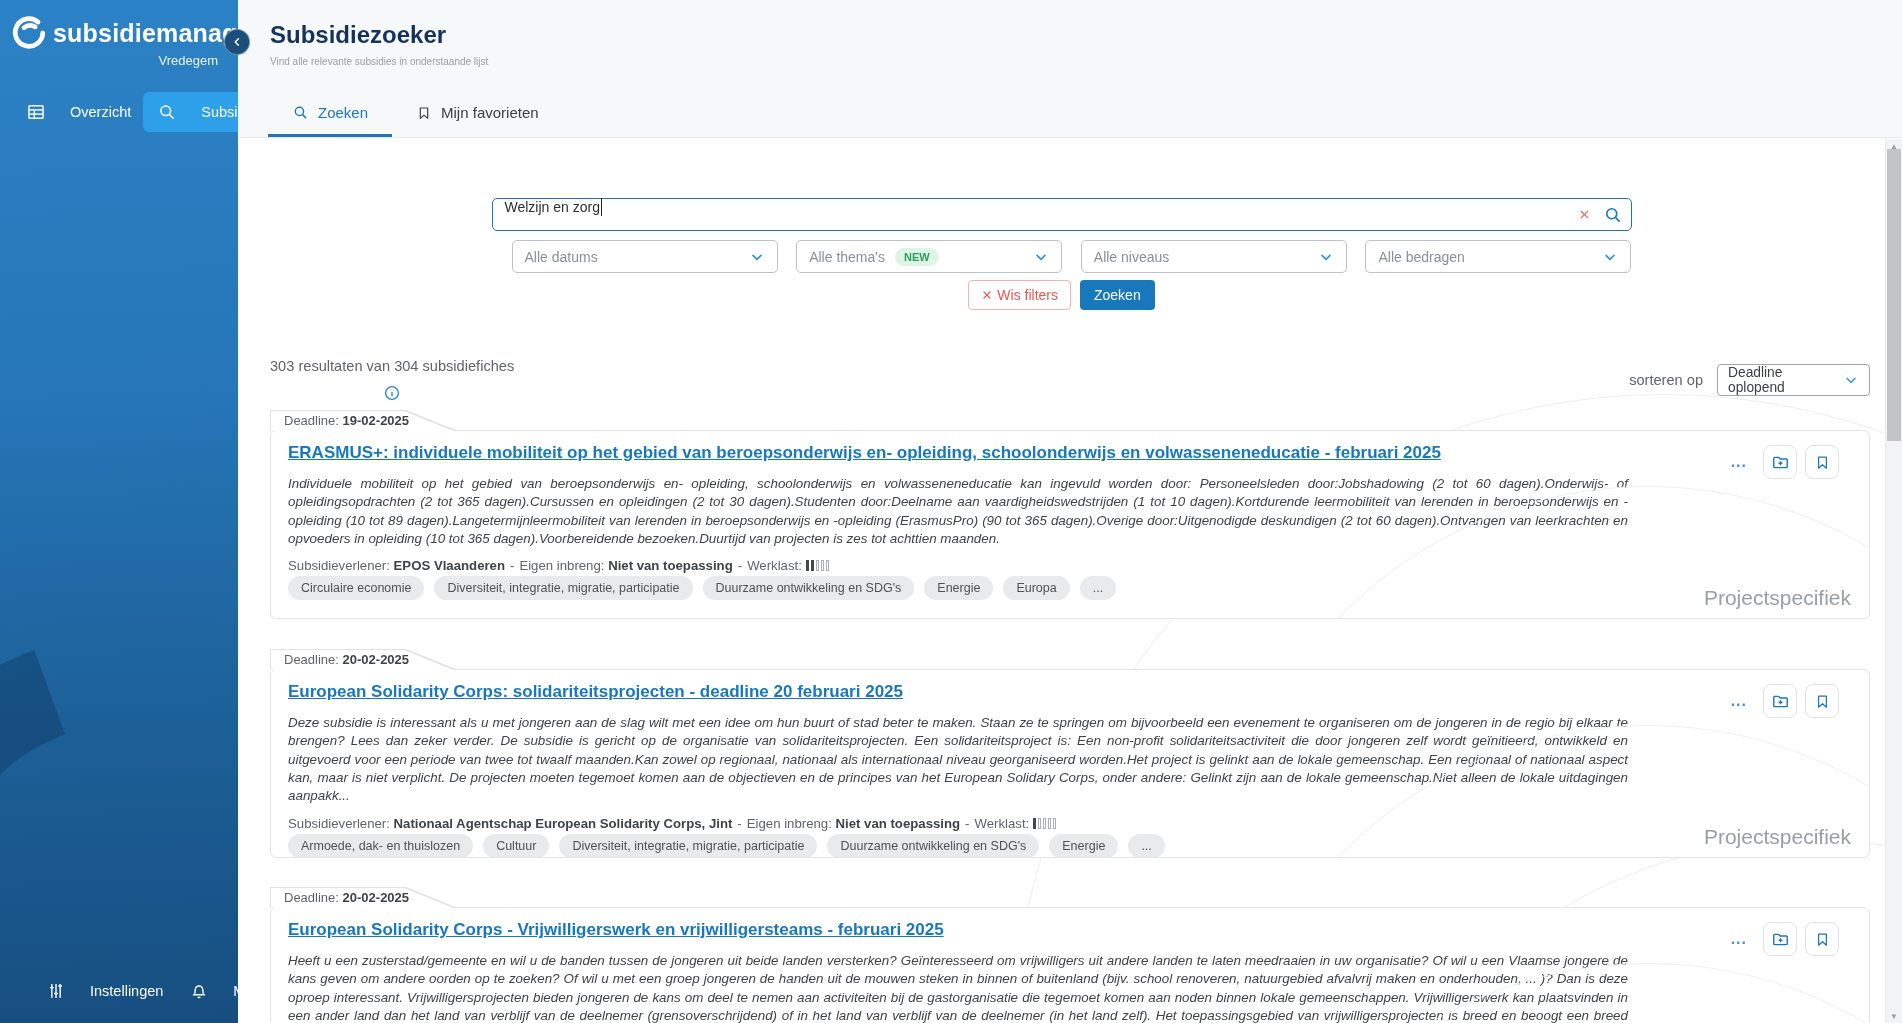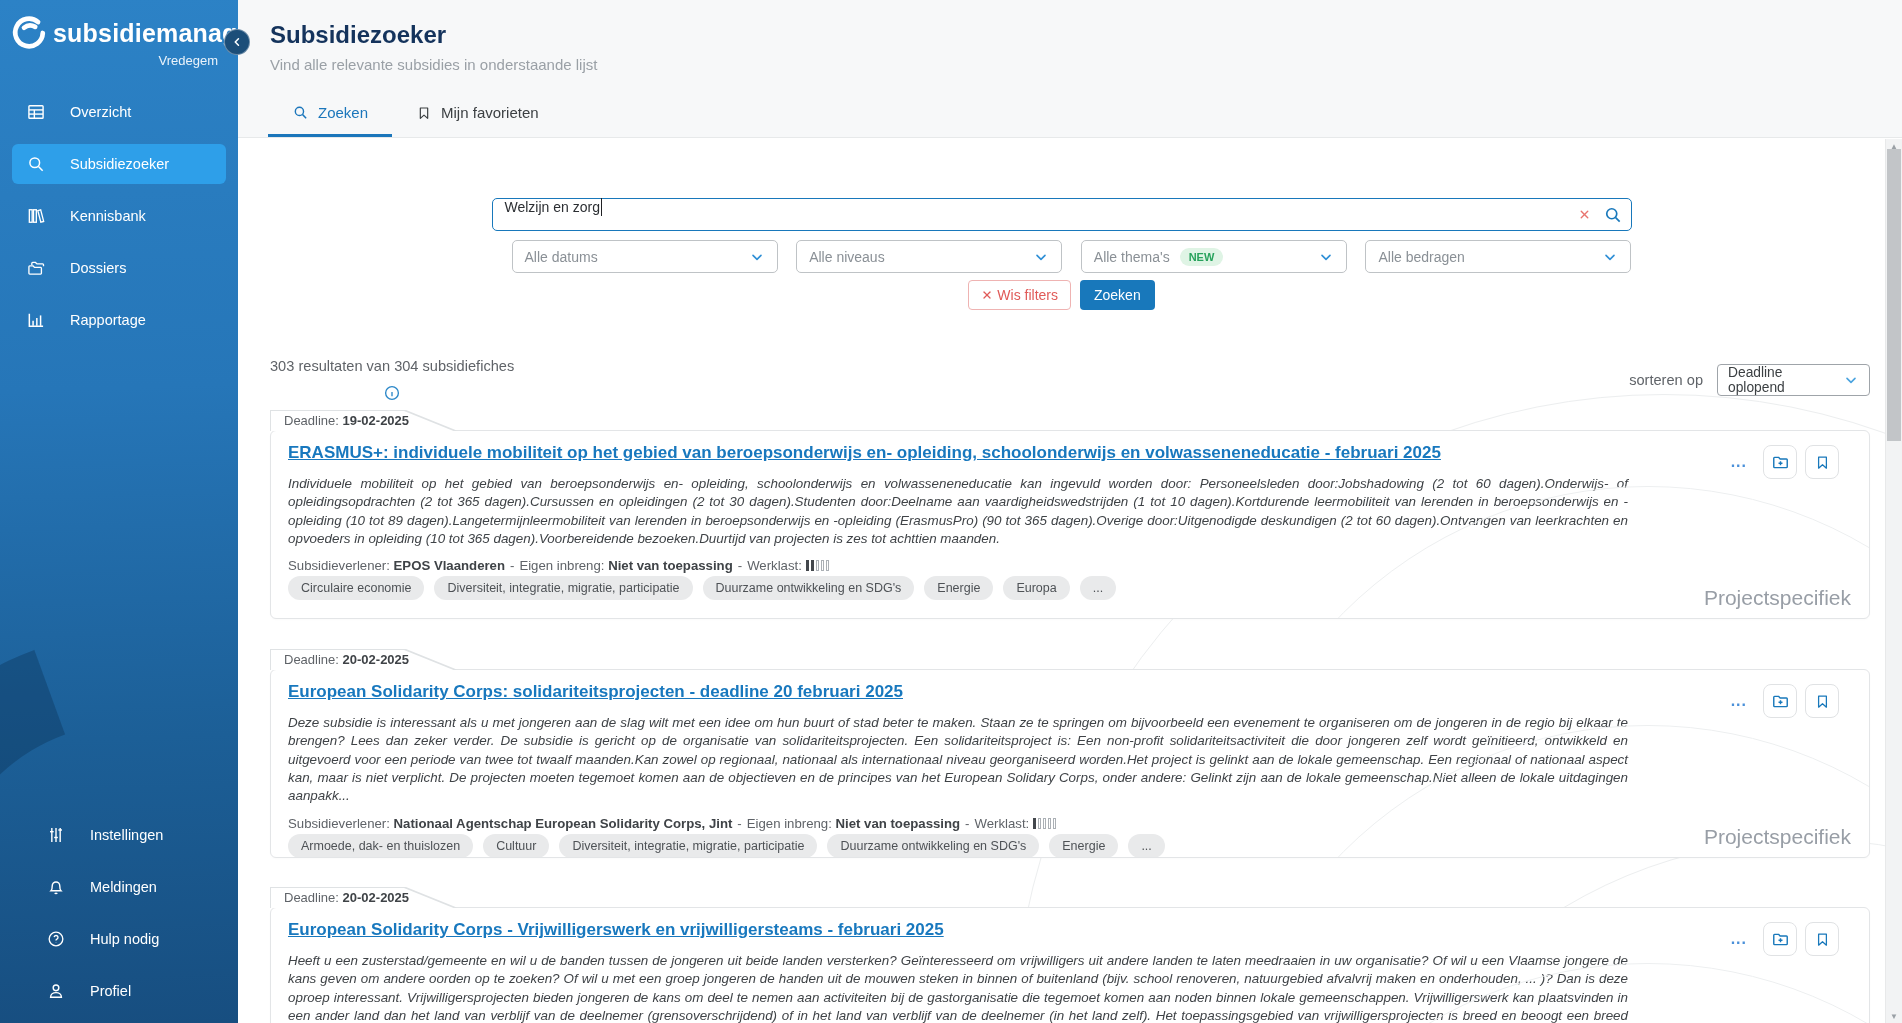--- a/index.html
+++ b/index.html
@@ -11,35 +11,35 @@
   .sidebar { position:absolute; left:0; top:0; width:238px; height:100%;
     background:linear-gradient(178deg,#2c82c6 0%,#2676b8 38%,#1c5f97 72%,#174e80 100%);
     color:#fff; display:flex; flex-direction:column; overflow:hidden; z-index:5; }
   .sidebar-watermark { position:absolute; left:-150px; bottom:-170px; width:560px; height:560px;
     border-radius:50%; border:90px solid rgba(13,52,88,.38); transform:rotate(25deg);
     border-top-color:transparent; pointer-events:none; }
   .brand { position:relative; padding:14px 12px 0 10px; }
   .brand-row { display:flex; align-items:center; gap:5px; }
   .brand-name { font-size:25px; font-weight:700; letter-spacing:.2px; }
   .brand-tenant { text-align:right; font-size:13px; margin-top:1px; padding-right:8px; color:#eaf3fb; }
-  .nav { position:relative; margin-top:24px; padding:0 12px; display:flex; flex-direction:column; gap:12px; }
+  .nav { position:relative; margin-top:24px; padding:0 12px; display:flex; flex-direction:row; gap:12px; }
   .nav-item { display:flex; align-items:center; gap:24px; height:40px; padding-left:14px;
     border-radius:6px; font-size:14.5px; font-weight:500; cursor:pointer; }
   .nav-item.active { background:#2e9fe9; }
   .nav-bottom { margin-top:auto; padding-bottom:12px;padding-left:32px; }
   .nav-icon { width:20px; height:20px; flex:0 0 20px; }
   .collapse-btn { position:absolute; left:224px; top:29px; width:26px; height:26px; border-radius:50%;
     background:#1c4e79; border:1px solid rgba(255,255,255,.35); z-index:6;
     display:flex; align-items:center; justify-content:center; cursor:pointer; }
 
   
   .main { position:absolute; left:238px; top:0; right:0; height:100%; }
   .header { position:relative; height:138px; background:#f7f8f9; border-bottom:1px solid #e7e9ea; padding-left:32px; }
   .page-title { padding-top:21px; font-size:24px; font-weight:700; color:#14335c; }
-  .page-subtitle { margin-top:7px; font-size:15px; color:#9aa0a6; }
+  .page-subtitle { margin-top:7px; font-size:10px; color:#9aa0a6; }
   .tabs { position:absolute; left:30px; bottom:0; display:flex; }
   .tab { display:flex; align-items:center; gap:9px; padding:0 24px; height:46px;
     font-size:15px; cursor:pointer; border-bottom:3px solid transparent; }
   .tab.active { color:#1b76bb; border-bottom-color:#1b76bb; font-weight:500; }
   .tab.inactive { color:#3c4043; }
 
   
   .content { position:absolute; top:139px; left:0; right:17px; bottom:0; overflow:hidden; background:#fff; }
   .content::before, .content::after { content:""; position:absolute; border-radius:50%;
     border:1px solid #eceeef; pointer-events:none; }
@@ -291,30 +291,30 @@
         <div class="filters">
           <div class="select">
             <span>Alle datums</span>
             <span class="chev">
               <svg viewBox="0 0 24 24" width="16" height="16" fill="none" stroke="#2e8fd6" stroke-width="2.4" stroke-linecap="round" stroke-linejoin="round">
                   <polyline points="6 9.5 12 15.5 18 9.5"></polyline>
                 </svg>
             </span>
           </div>
           <div class="select">
-            <span>Alle niveaus</span>
+            <span>Alle thema's</span>
+            <span class="badge-new">NEW</span>
             <span class="chev">
               <svg viewBox="0 0 24 24" width="16" height="16" fill="none" stroke="#2e8fd6" stroke-width="2.4" stroke-linecap="round" stroke-linejoin="round">
                   <polyline points="6 9.5 12 15.5 18 9.5"></polyline>
                 </svg>
             </span>
           </div>
           <div class="select">
-            <span>Alle thema's</span>
-            <span class="badge-new">NEW</span>
+            <span>Alle niveaus</span>
             <span class="chev">
               <svg viewBox="0 0 24 24" width="16" height="16" fill="none" stroke="#2e8fd6" stroke-width="2.4" stroke-linecap="round" stroke-linejoin="round">
                   <polyline points="6 9.5 12 15.5 18 9.5"></polyline>
                 </svg>
             </span>
           </div>
           <div class="select">
             <span>Alle bedragen</span>
             <span class="chev">
               <svg viewBox="0 0 24 24" width="16" height="16" fill="none" stroke="#2e8fd6" stroke-width="2.4" stroke-linecap="round" stroke-linejoin="round">

